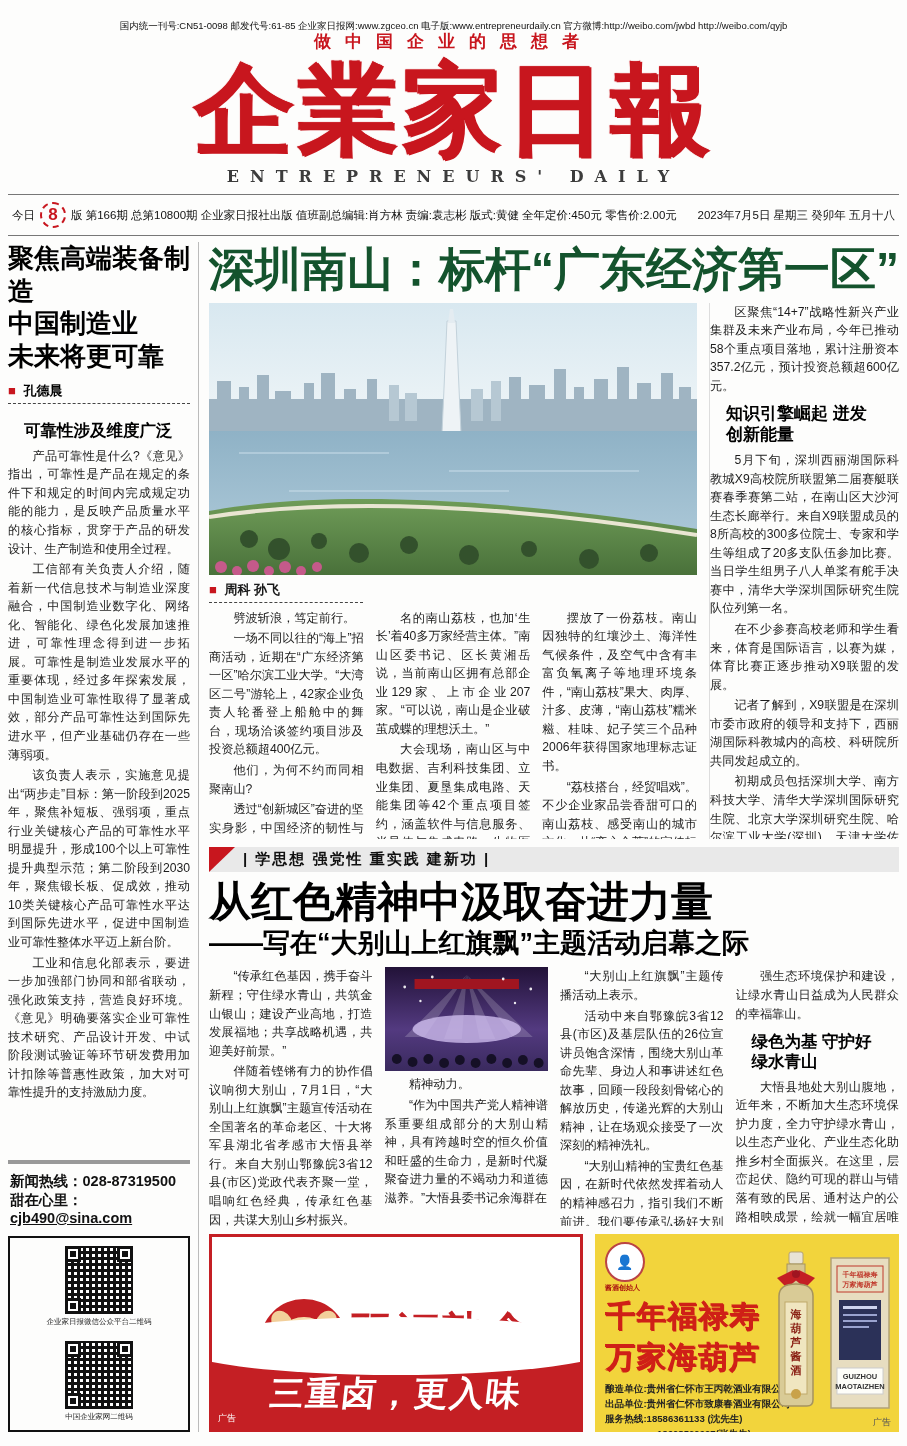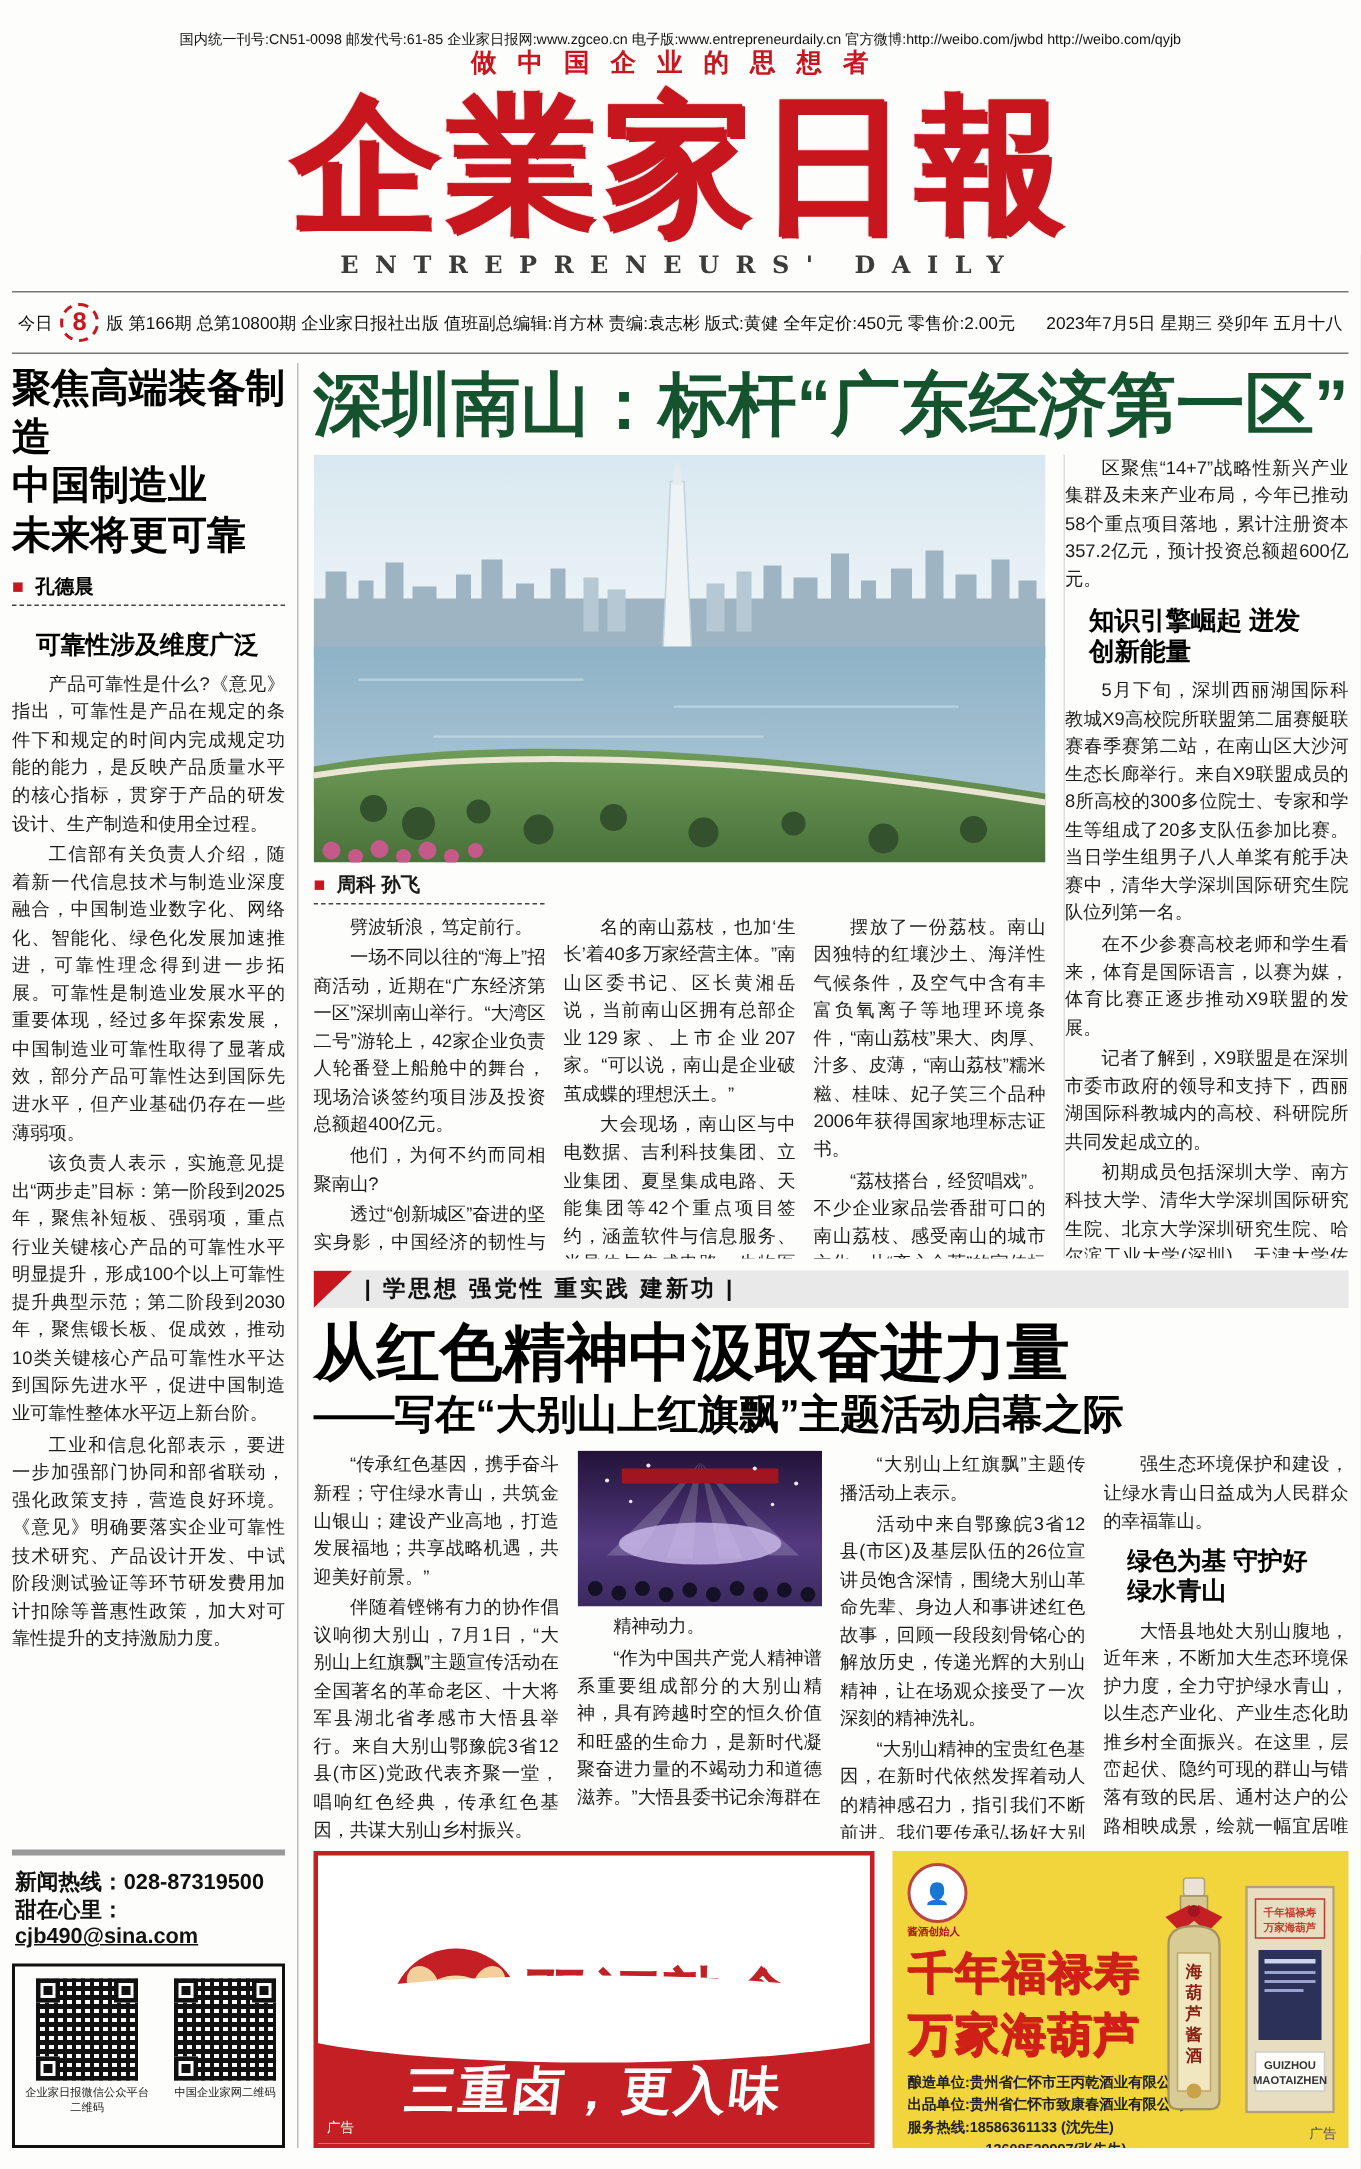--- a/index.html
+++ b/index.html
@@ -39,21 +39,21 @@
   .lh{ font-size:26px; font-weight:900; line-height:1.25; color:#000;}
   .author-row{ margin:10px 0 2px; font-size:13px; font-weight:bold; color:#000;}
   .sq{ color:#c8161e; margin-right:4px;}
   .dash{ border-bottom:1.5px dashed #444; margin-bottom:8px; padding-bottom:3px;}
   .news p{ font-size:12.2px; line-height:1.52; text-align:justify; text-indent:2em; margin-bottom:2px; color:#1c1c1c;}
   .news p.subhead{ font-size:16.5px; font-weight:bold; text-indent:0; text-align:left; margin:9px 16px 6px; color:#000; line-height:1.2;}
   .left-body{ flex:1; overflow:hidden;}
 
   .hotline{ border-top:4px solid #999; margin-top:6px; padding:8px 2px 6px; font-size:14.5px; font-weight:bold; color:#111;}
   .hotline .email{ text-decoration:underline;}
-  .qr-wrap{ border:2px solid #111; padding:8px 4px 20px; display:flex; gap:14px; justify-content:space-between; margin-top:4px;}
+  .qr-wrap{ border:2px solid #111; padding:8px 4px 8px; display:flex; gap:14px; justify-content:space-between; margin-top:4px;flex-direction:column;}
   .qr-cell{ text-align:center;}
   .qr{ width:68px; height:68px; position:relative; margin:0 auto;
        background-image:repeating-linear-gradient(0deg,#111 0 3px,transparent 3px 6px),
                         repeating-linear-gradient(90deg,#111 0 3px,#fff 3px 6px);}
   .qr .f{ position:absolute; width:16px; height:16px; border:3px solid #111; background:#fff;}
   .qr .f::after{ content:""; position:absolute; inset:2px; background:#111;}
   .f.tl{top:0;left:0}.f.tr{top:0;right:0}.f.bl{bottom:0;left:0}
   .qr-cap{ font-size:7.5px; margin-top:3px; color:#222;}
 
   
@@ -258,21 +258,21 @@
           </svg>
 
           <div class="byline-row">
             <span class="sq">■</span>
             <span>周科 孙飞</span>
           </div>
 
           <div class="three-cols">
             <div class="news">
                 <p>劈波斩浪，笃定前行。</p>
-                <p>一场不同以往的“海上”招商活动，近期在“广东经济第一区”深圳南山举行。“大湾区二号”游轮上，42家企业负责人轮番登上船舱中的舞台，现场洽谈签约项目涉及投资总额超400亿元。</p>
+                <p>一场不同以往的“海上”招商活动，近期在“广东经济第一区”哈尔滨工业大学。“大湾区二号”游轮上，42家企业负责人轮番登上船舱中的舞台，现场洽谈签约项目涉及投资总额超400亿元。</p>
                 <p>他们，为何不约而同相聚南山?</p>
                 <p>透过“创新城区”奋进的坚实身影，中国经济的韧性与活力跃然眼前。</p>
               </div>
             <div class="news">
                 <p>名的南山荔枝，也加‘生长’着40多万家经营主体。”南山区委书记、区长黄湘岳说，当前南山区拥有总部企业129家、上市企业207家。“可以说，南山是企业破茧成蝶的理想沃土。”</p>
                 <p>大会现场，南山区与中电数据、吉利科技集团、立业集团、夏垦集成电路、天能集团等42个重点项目签约，涵盖软件与信息服务、半导体与集成电路、生物医药与健康、金融等领域，涉及投资总额超400亿元，将为南山高质量发展提供新动能。晟弘股份、飞马机器人等6家创新型产业代表现场签约入驻。</p>
               </div>
             <div class="news">
                 <p>摆放了一份荔枝。南山因独特的红壤沙土、海洋性气候条件，及空气中含有丰富负氧离子等地理环境条件，“南山荔枝”果大、肉厚、汁多、皮薄，“南山荔枝”糯米糍、桂味、妃子笑三个品种2006年获得国家地理标志证书。</p>
                 <p>“荔枝搭台，经贸唱戏”。不少企业家品尝香甜可口的南山荔枝、感受南山的城市文化。从“齐心合荔”的宣传标语，到无微不至的落户关心，良好的营商环境加持让人“甜在心里”。“南山一直致力于提供最好的营商环境和服务。”</p>

